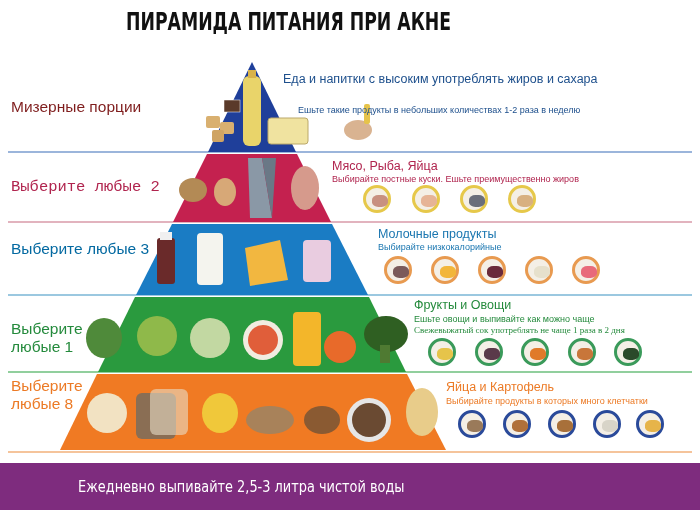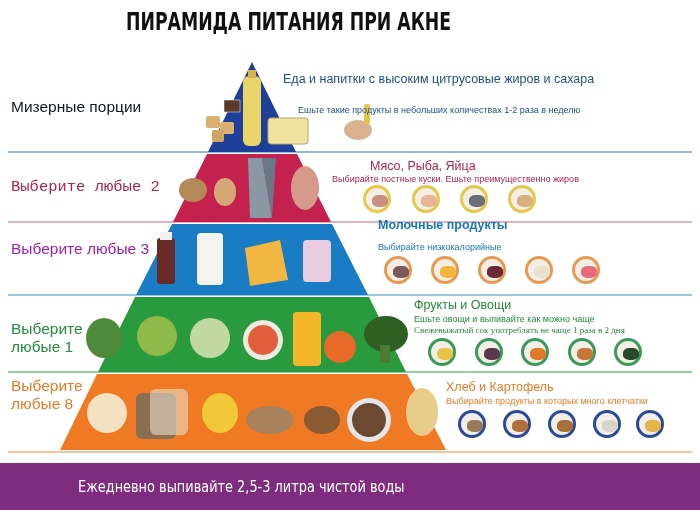--- a/index.html
+++ b/index.html
@@ -83,45 +83,45 @@
     <rect x="150" y="389" width="38" height="46" fill="#e8dcc6" rx="6" opacity="0.6"></rect>
     <ellipse cx="220" cy="413" rx="18" ry="20" fill="#f0c83a"></ellipse>
     <ellipse cx="270" cy="420" rx="24" ry="14" fill="#a8825a"></ellipse>
     <ellipse cx="322" cy="420" rx="18" ry="14" fill="#8a5a32"></ellipse>
     <circle cx="369" cy="420" r="22" fill="#e6e6e6"></circle>
     <circle cx="369" cy="420" r="17" fill="#6a4a32"></circle>
     <ellipse cx="422" cy="412" rx="16" ry="24" fill="#e8cc8a"></ellipse>
   </g>
 </svg>
 
-<div class="tier-label" style="left:11px; top:98px; color:#0f172a;">Мизерные порции</div>
+<div class="tier-label" style="left:11px; top:98px; color:#7f1d1d;">Мизерные порции</div>
 <div class="tier-label" style="left:11px; top:178px; color:#b0244e;font-family:Liberation Mono, monospace;">Выберите любые 2</div>
-<div class="tier-label" style="left:11px; top:240px; color:#a21caf;">Выберите любые 3</div>
+<div class="tier-label" style="left:11px; top:240px; color:#0369a1;">Выберите любые 3</div>
 <div class="tier-label" style="left:11px; top:320px; width:78px; color:#248a3c;">Выберите любые 1</div>
 <div class="tier-label" style="left:11px; top:377px; width:78px; color:#ec7a25;">Выберите любые 8</div>
 
-<div class="tier-head" style="left:283px; top:72px; color:#1d4f8c;">Еда и напитки с высоким цитрусовые жиров и сахара</div>
+<div class="tier-head" style="left:283px; top:72px; color:#1d4f8c;">Еда и напитки с высоким употреблять жиров и сахара</div>
 <div class="tier-sub" style="left:298px; top:89px; color:#1d4f8c;margin-top:16px;">Ешьте такие продукты в небольших количествах 1-2 раза в неделю</div>
 
-<div class="tier-head" style="left:370px; top:159px; color:#b0244e;">Мясо, Рыба, Яйца</div>
+<div class="tier-head" style="left:332px; top:159px; color:#b0244e;">Мясо, Рыба, Яйца</div>
 <div class="tier-sub" style="left:332px; top:174px; color:#b0244e;">Выбирайте постные куски. Ешьте преимущественно жиров</div>
 <div class="plate" style="left:363px; top:185px; border:3px solid #e6c84a;">
     <div class="food" style="background:#c89080;"></div>
   </div>
 <div class="plate" style="left:412px; top:185px; border:3px solid #e6c84a;">
     <div class="food" style="background:#e6b496;"></div>
   </div>
 <div class="plate" style="left:460px; top:185px; border:3px solid #e6c84a;">
     <div class="food" style="background:#6a6e7a;"></div>
   </div>
 <div class="plate" style="left:508px; top:185px; border:3px solid #e6c84a;">
     <div class="food" style="background:#d8b080;"></div>
   </div>
 
-<div class="tier-head" style="left:378px; top:218px; color:#1a76b0;font-weight:bold;">Молочные продукты</div>
+<div class="tier-head" style="left:378px; top:227px; color:#1a76b0;">Молочные продукты</div>
 <div class="tier-sub" style="left:378px; top:242px; color:#1a76b0;">Выбирайте низкокалорийные</div>
 <div class="plate" style="left:384px; top:256px; border:3px solid #e89a50;">
     <div class="food" style="background:#7a5a5a;"></div>
   </div>
 <div class="plate" style="left:431px; top:256px; border:3px solid #e89a50;">
     <div class="food" style="background:#f2b63a;"></div>
   </div>
 <div class="plate" style="left:478px; top:256px; border:3px solid #e89a50;">
     <div class="food" style="background:#6a2a3a;"></div>
   </div>
@@ -144,21 +144,21 @@
 <div class="plate" style="left:521px; top:338px; border:3px solid #3a9a5a;">
     <div class="food" style="background:#e07a2a;"></div>
   </div>
 <div class="plate" style="left:568px; top:338px; border:3px solid #3a9a5a;">
     <div class="food" style="background:#c8763a;"></div>
   </div>
 <div class="plate" style="left:614px; top:338px; border:3px solid #3a9a5a;">
     <div class="food" style="background:#2a4a2a;"></div>
   </div>
 
-<div class="tier-head" style="left:446px; top:380px; color:#ec7a25;">Хлеб и Картофель</div>
+<div class="tier-head" style="left:446px; top:380px; color:#ec7a25;">Яйца и Картофель</div>
 <div class="tier-sub" style="left:446px; top:396px; color:#ec7a25;">Выбирайте продукты в которых много клетчатки</div>
 <div class="plate" style="left:458px; top:410px; border:3px solid #2a4a9a;">
     <div class="food" style="background:#9a7a5a;"></div>
   </div>
 <div class="plate" style="left:503px; top:410px; border:3px solid #2a4a9a;">
     <div class="food" style="background:#b0703a;"></div>
   </div>
 <div class="plate" style="left:548px; top:410px; border:3px solid #2a4a9a;">
     <div class="food" style="background:#a8703a;"></div>
   </div>

